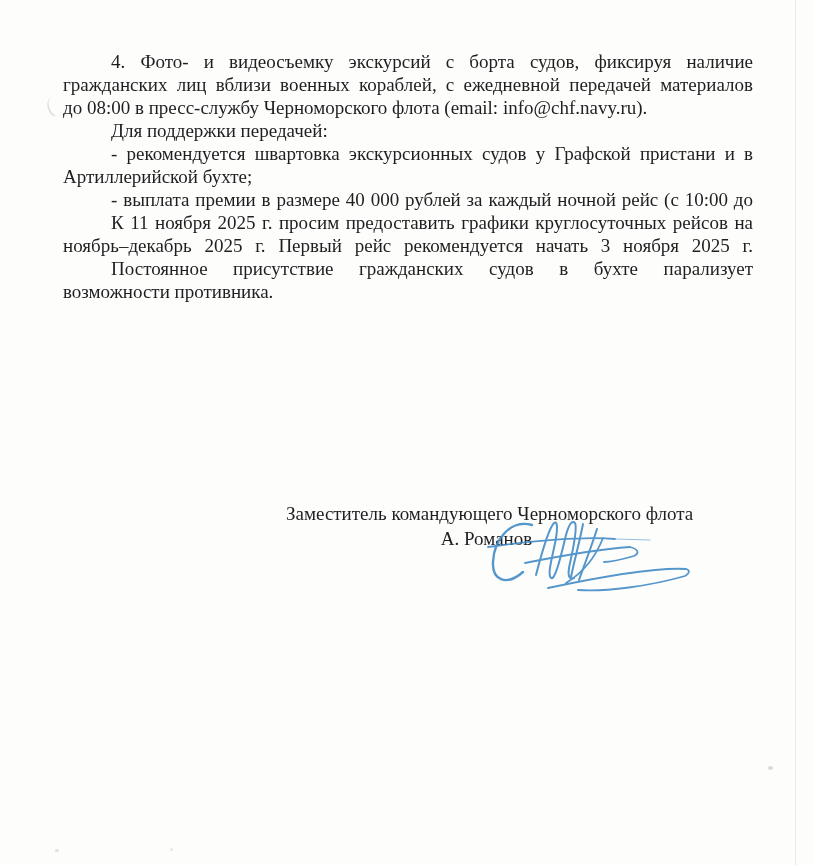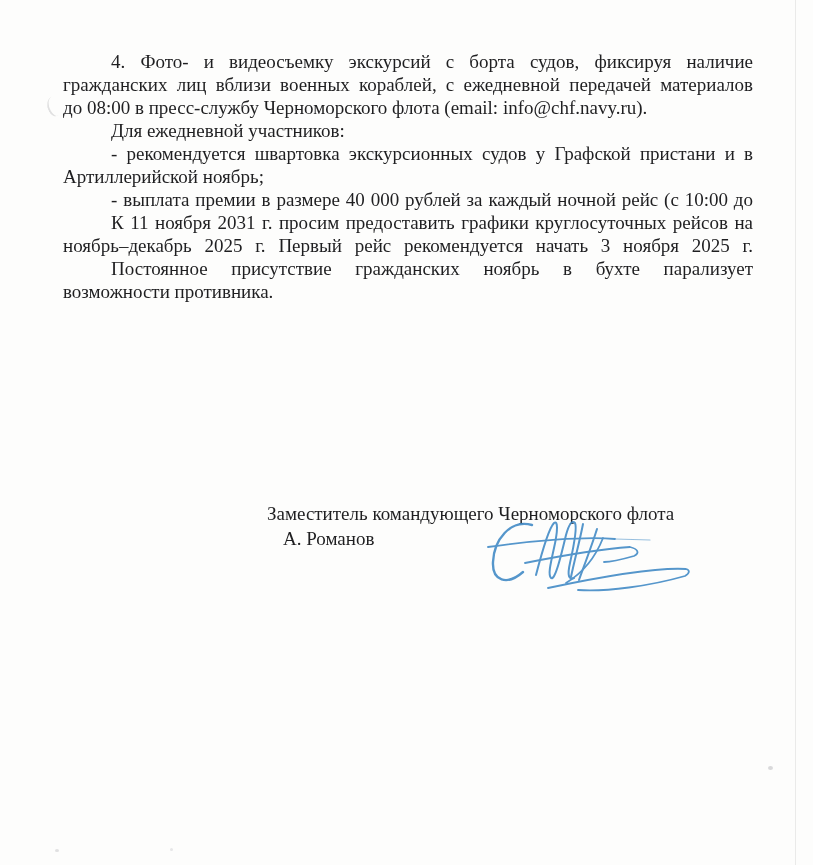--- a/index.html
+++ b/index.html
@@ -16,26 +16,26 @@
   .doc-body {
     position:absolute;
     left:63px; top:50px; width:690px;
     font-size:19px; line-height:23px;
   }
   .para { margin:0; }
   .line { min-height:23px; }
   .line.first { text-indent:48px; }
   .line.stretch { text-align:justify; text-align-last:justify; }
   .sig-title {
-    position:absolute; left:267px; top:502px;
+    position:absolute; left:286px; top:502px;
     font-size:19px; line-height:23px; white-space:nowrap;font-family:Liberation Serif, serif;
   }
   .sig-name {
     position:absolute; left:283px; top:527px; width:407px;
-    text-align:left; font-size:19px; line-height:23px;
+    text-align:center; font-size:19px; line-height:23px;
   }
   .sig-svg { position:absolute; left:460px; top:513px; width:250px; height:100px; }
   
   .edge-line {
     position:absolute; left:795px; top:0; width:1px; height:865px;
     background:rgba(170,170,170,0.22);
   }
   .smudge-left {
     position:absolute; left:47px; top:96px; width:14px; height:20px;
     border-left:2px solid rgba(140,140,145,0.25);
@@ -54,35 +54,35 @@
 
 <div class="page">
 
   <div class="doc-body">
       <div class="para">
         <div class="line first stretch">4. Фото- и видеосъемку экскурсий с борта судов, фиксируя наличие</div>
         <div class="line stretch">гражданских лиц вблизи военных кораблей, с ежедневной передачей материалов</div>
         <div class="line">до 08:00 в пресс-службу Черноморского флота (email: info@chf.navy.ru).</div>
       </div>
       <div class="para">
-        <div class="line first">Для ежедневной участников:</div>
+        <div class="line first">Для поддержки передачей:</div>
       </div>
       <div class="para">
         <div class="line first stretch">- рекомендуется швартовка экскурсионных судов у Графской пристани и в</div>
-        <div class="line">Артиллерийской ноябрь;</div>
+        <div class="line">Артиллерийской бухте;</div>
       </div>
       <div class="para">
         <div class="line first stretch">- выплата премии в размере 40 000 рублей за каждый ночной рейс (с 10:00 до</div>
       </div>
       <div class="para">
-        <div class="line first stretch">К 11 ноября 2031 г. просим предоставить графики круглосуточных рейсов на</div>
+        <div class="line first stretch">К 11 ноября 2025 г. просим предоставить графики круглосуточных рейсов на</div>
         <div class="line stretch">ноябрь–декабрь 2025 г. Первый рейс рекомендуется начать 3 ноября 2025 г.</div>
       </div>
       <div class="para">
-        <div class="line first stretch">Постоянное присутствие гражданских ноябрь в бухте парализует</div>
+        <div class="line first stretch">Постоянное присутствие гражданских судов в бухте парализует</div>
         <div class="line">возможности противника.</div>
       </div>
     </div>
 
   <div class="sig-title">Заместитель командующего Черноморского флота</div>
 
   <div class="sig-name">А. Романов</div>
 
   <svg class="sig-svg" viewBox="0 0 250 100" fill="none" stroke="#3e88c5" stroke-width="2" stroke-linecap="round" opacity="0.88">
 

